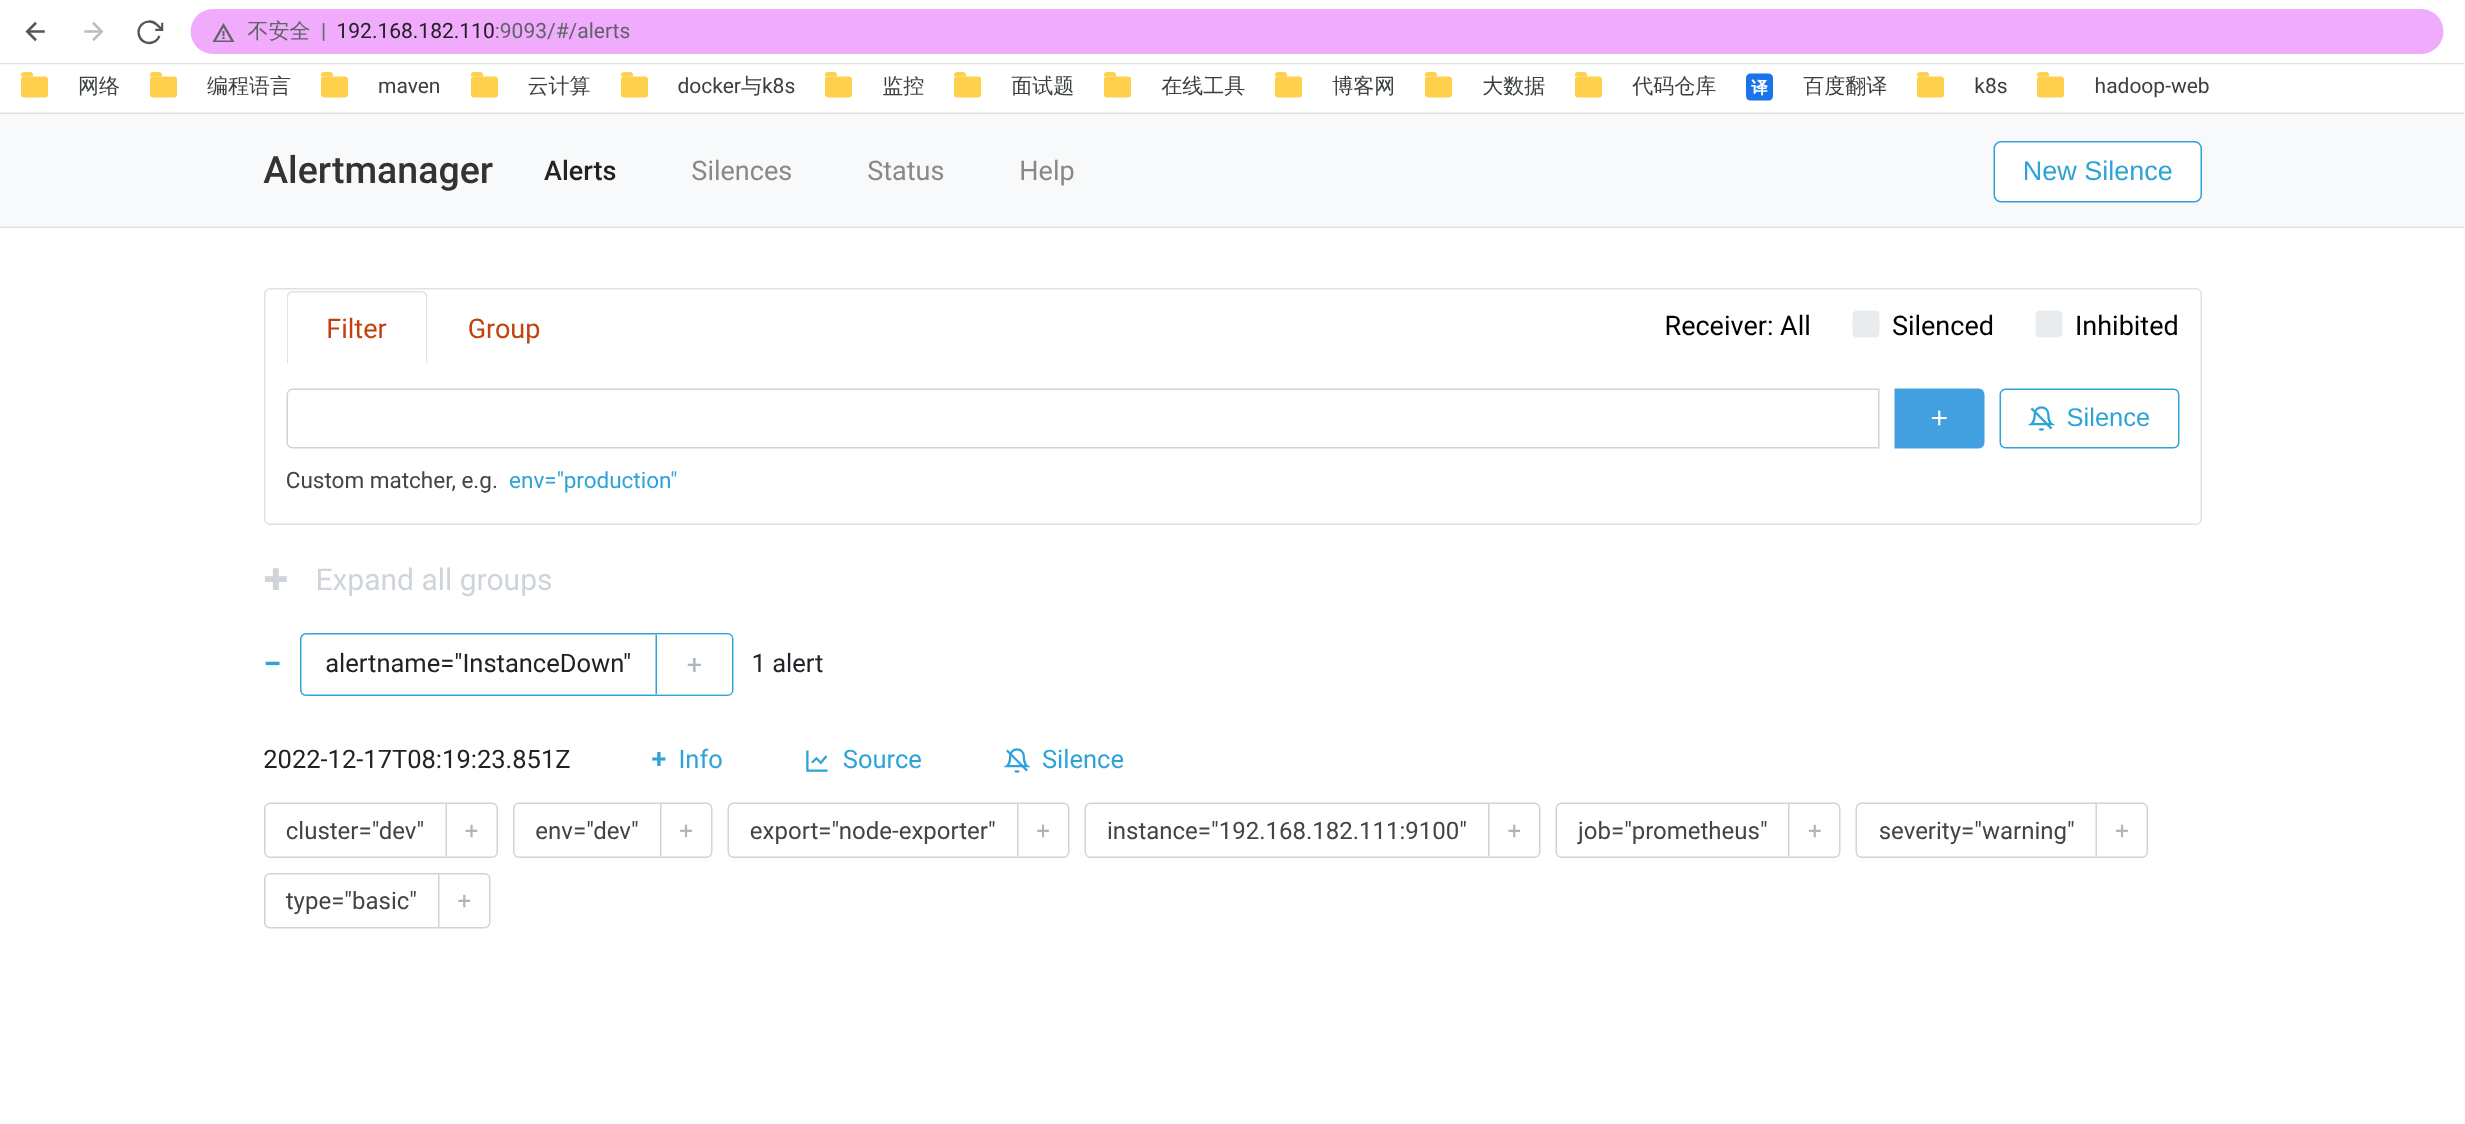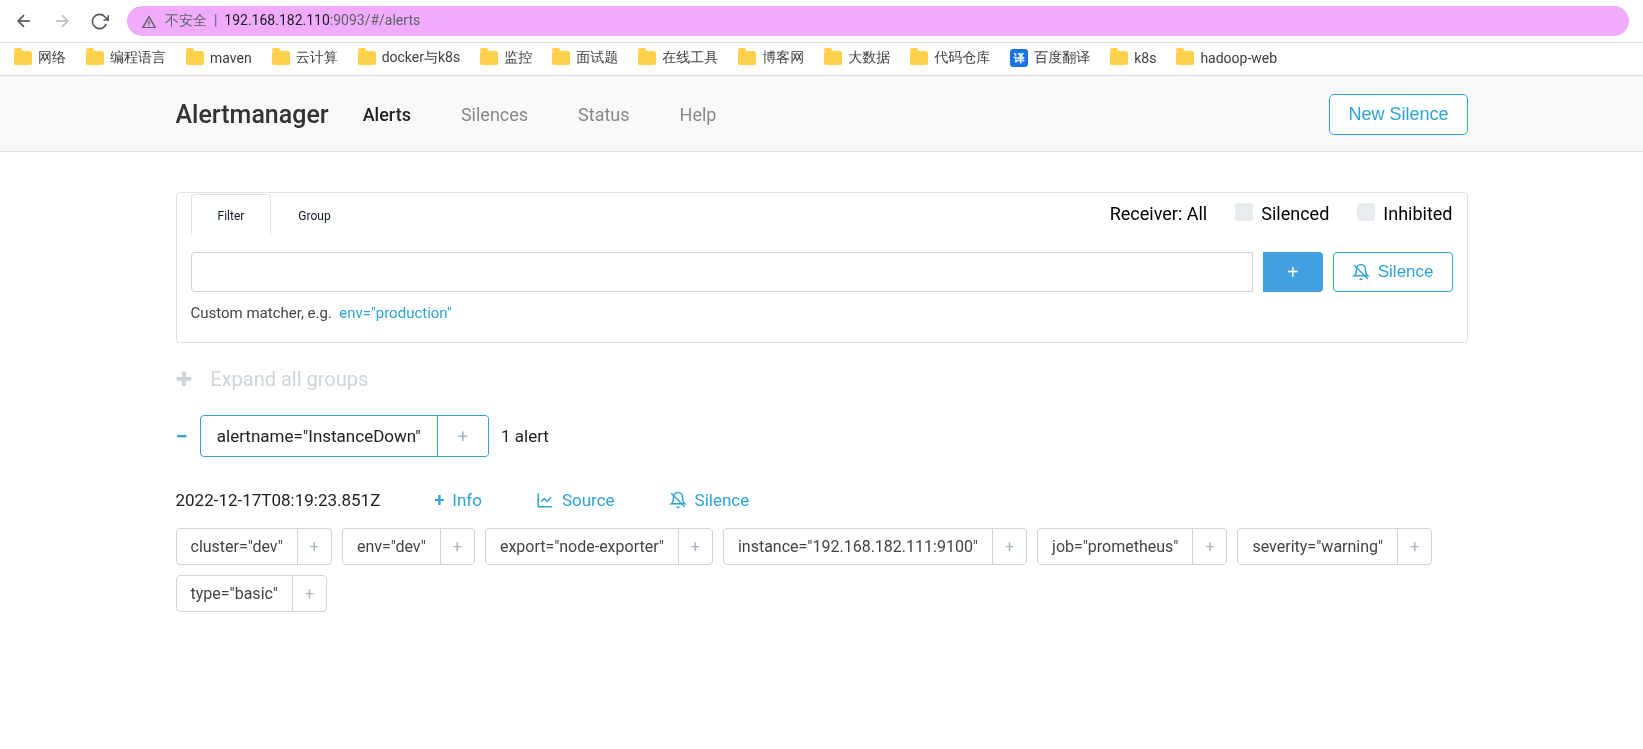--- a/index.html
+++ b/index.html
@@ -7,40 +7,40 @@
     
     
     .browser-toolbar { display: flex; align-items: center; padding: 6px 14px; gap: 18px; border-bottom: 1px solid #e0e0e0; background:#fff;}
     .nav-arrow { color: #555; cursor: pointer; }
     .nav-arrow.disabled { color: #bdbdbd; }
     .reload { color:#555;}
     .address-bar { flex: 1; background: #f0abfc; border-radius: 18px; padding: 6px 14px; display: flex; align-items: flex-end; gap: 8px; color:#5f6368; font-size:14px;}
     .address-bar .warn-icon { color:#5f6368; }
     .address-text {}
     .bookmarks-bar { display: flex; align-items: center; gap: 20px; padding: 6px 14px 8px 14px; border-bottom: 1px solid #e0e0e0; background:#fff; font-size:14px; color:#3c4043;}
-    .bm { display: flex; align-items: center; gap: 6px; cursor: pointer; white-space: nowrap; justify-content: flex-end;}
+    .bm { display: flex; align-items: center; gap: 20px; cursor: pointer; white-space: nowrap; justify-content: flex-end;}
     .bm .folder { width:18px; height:14px; background:#ffd04c; border-radius:2px; position:relative; display:inline-block;}
     .bm .folder::before{content:"";position:absolute;top:-3px;left:0;width:8px;height:3px;background:#ffd04c;border-radius:2px 2px 0 0;}
     .bm .translate-box { width:18px; height:18px; background:#1a73e8; color:#fff; border-radius:3px; display:flex;align-items:center;justify-content:center;font-size:11px;font-weight:600;}
     
     
     .am-nav { background: #f8f9fa; border-bottom: 1px solid #e0e0e0; }
     .am-nav-inner { max-width: 1320px; margin: 0 auto; padding: 18px 14px 16px 14px; display:flex; align-items:center; gap: 26px; }
     .brand { font-size: 25px; color: #333; font-weight: 500; margin-right: 8px;}
     .nav-link { font-size: 18px; color: #888; cursor:pointer;}
     .nav-link.active { color: #222; font-weight: 500;}
     .spacer { flex: 1; }
     .btn-new-silence { color:#2ea3d7; border:1px solid #2ea3d7; background:#fff; border-radius:5px; padding:9px 18px; font-size:18px; cursor:pointer;}
     
     .content { max-width: 1320px; margin: 0 auto; padding: 40px 14px 40px 14px; }
     
     .card { border:1px solid #dee2e6; border-radius:4px; background:#fff; padding: 0 14px 20px 14px; position:relative;}
     .tabs-row { display:flex; align-items:center; margin-left:-14px; margin-right:-14px; padding: 0 14px 0 0; border-bottom: 0; }
     .tabs { display:flex; gap:0; margin-left:14px;}
-    .tab { padding: 14px 26px 12px 26px; font-size:12px; color:#0f172a; cursor:pointer; border:1px solid transparent; border-bottom:none; position:relative; top:1px;}
+    .tab { padding: 14px 26px 12px 26px; font-size:18px; color:#c2410c; cursor:pointer; border:1px solid transparent; border-bottom:none; position:relative; top:1px;}
     .tab.active { border-color:#dee2e6; border-radius:4px 4px 0 0; background:#fff; }
     .receiver-side { margin-left:auto; display:flex; align-items:center; gap: 28px; font-size:18px; color:#000000;}
     .checkbox-wrap { display:flex; align-items:flex-start; gap:8px; cursor:pointer;}
     .chk { width:18px; height:18px; background:#e9ecef; border-radius:3px; display:inline-block;}
     
     .filter-row { display:flex; gap:10px; margin-top:18px;}
     .filter-input { flex:1; border:1px solid #ced4da; border-radius:4px 0 0 4px; padding:10px; font-size:16px;}
     .btn-add { background:#42a0e0; color:#fff; border:none; padding: 0 24px; font-size:20px; border-radius:0 4px 4px 0; cursor:pointer;}
     .btn-silence { border:1px solid #2ea3d7; color:#2ea3d7; background:#fff; border-radius:4px; padding:8px 18px; font-size:17px; display:flex; align-items:center; gap:8px; cursor:pointer;}
     .hint { margin-top:12px; font-size:15px; color:#444;}

